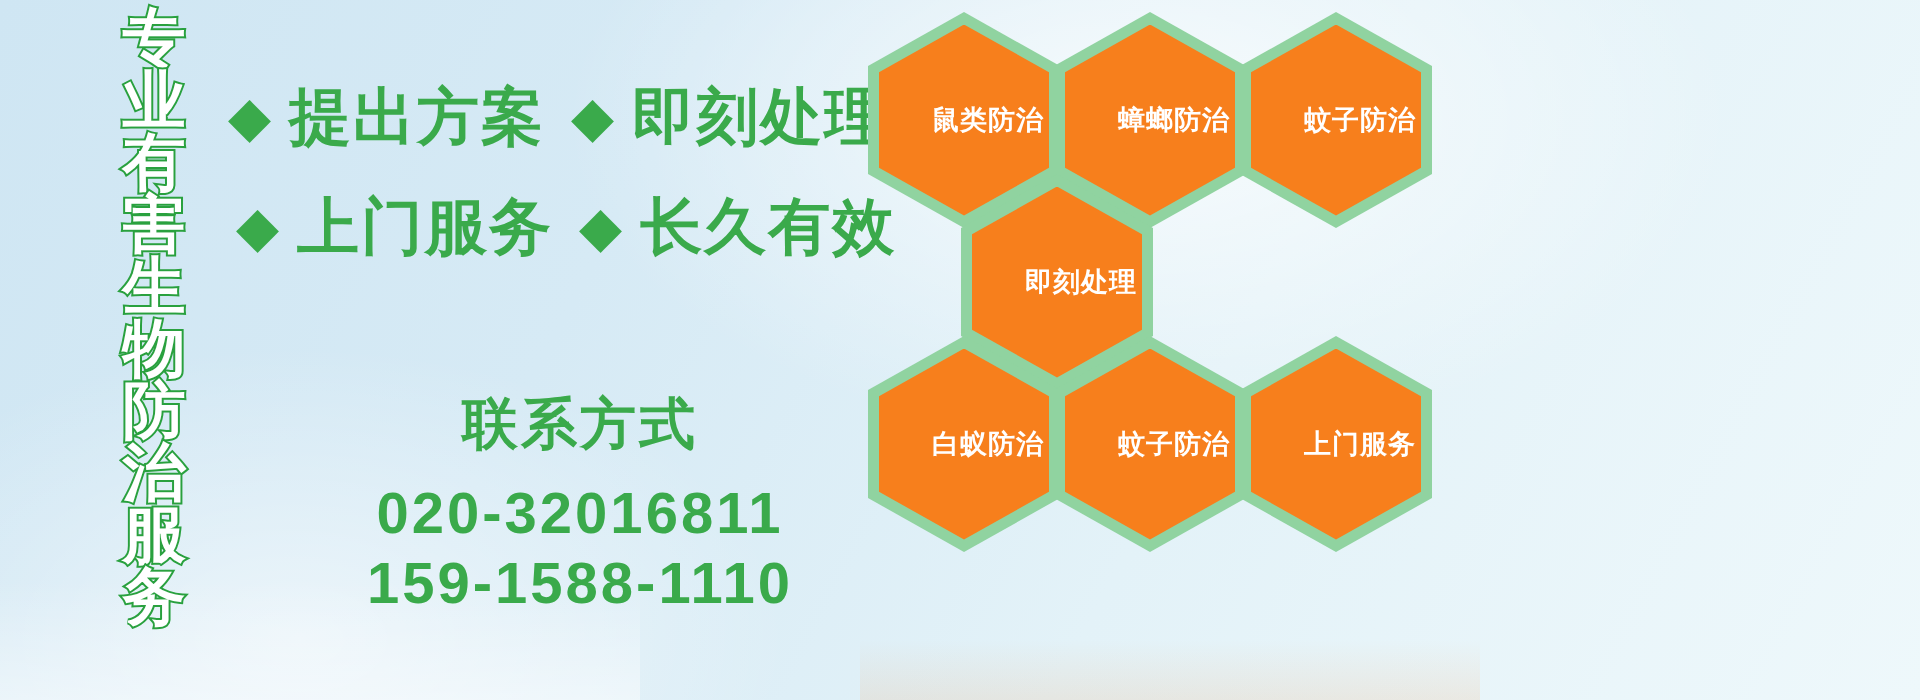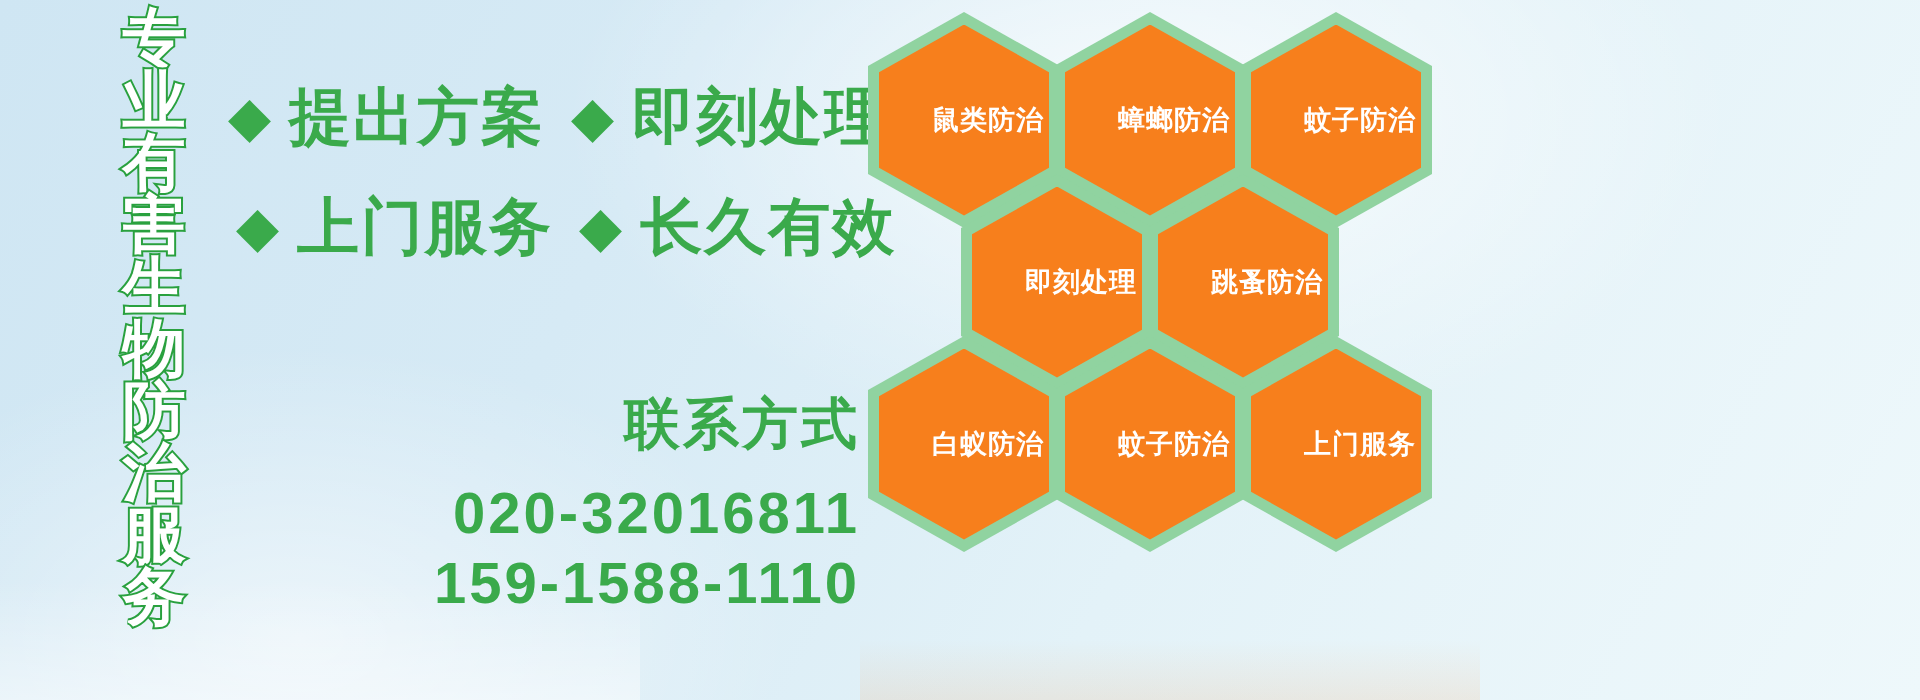--- a/index.html
+++ b/index.html
@@ -44,21 +44,21 @@
   .feat-text{
     font-size:62px; line-height:1; font-weight:bold; color:#3aaa4b;
     font-family:"DejaVu Sans","Liberation Sans",sans-serif;
     letter-spacing:2px;
   }
   .gap-s{ width:18px; }
   .gap-m{ width:26px; }
 
   
   #contact-block{
-    position:absolute; left:300px; top:392px; width:560px; text-align:right;
+    position:absolute; left:300px; top:392px; width:560px; text-align:center;
     color:#3aaa4b;
   }
   #contact-title{
     font-size:56px; line-height:64px; font-weight:bold;
     font-family:"DejaVu Sans","Liberation Sans",sans-serif;
     letter-spacing:3px; color:#3aaa4b;
   }
   .phone{
     font-size:58px; line-height:70px; font-weight:bold;
     font-family:"Liberation Sans","DejaVu Sans",sans-serif;
@@ -170,25 +170,20 @@
     <div class="hex" id="hex-2">
       <div class="hex-inner">
         <span class="hex-label">蚊子防治</span>
       </div>
     </div>
     <div class="hex" id="hex-3">
       <div class="hex-inner">
         <span class="hex-label">即刻处理</span>
       </div>
     </div>
-    <div class="hex" id="hex-4">
-      <div class="hex-inner">
-        <span class="hex-label">跳蚤防治</span>
-      </div>
-    </div>
     <div class="hex" id="hex-5">
       <div class="hex-inner">
         <span class="hex-label">白蚁防治</span>
       </div>
     </div>
     <div class="hex" id="hex-6">
       <div class="hex-inner">
         <span class="hex-label">蚊子防治</span>
       </div>
     </div>

